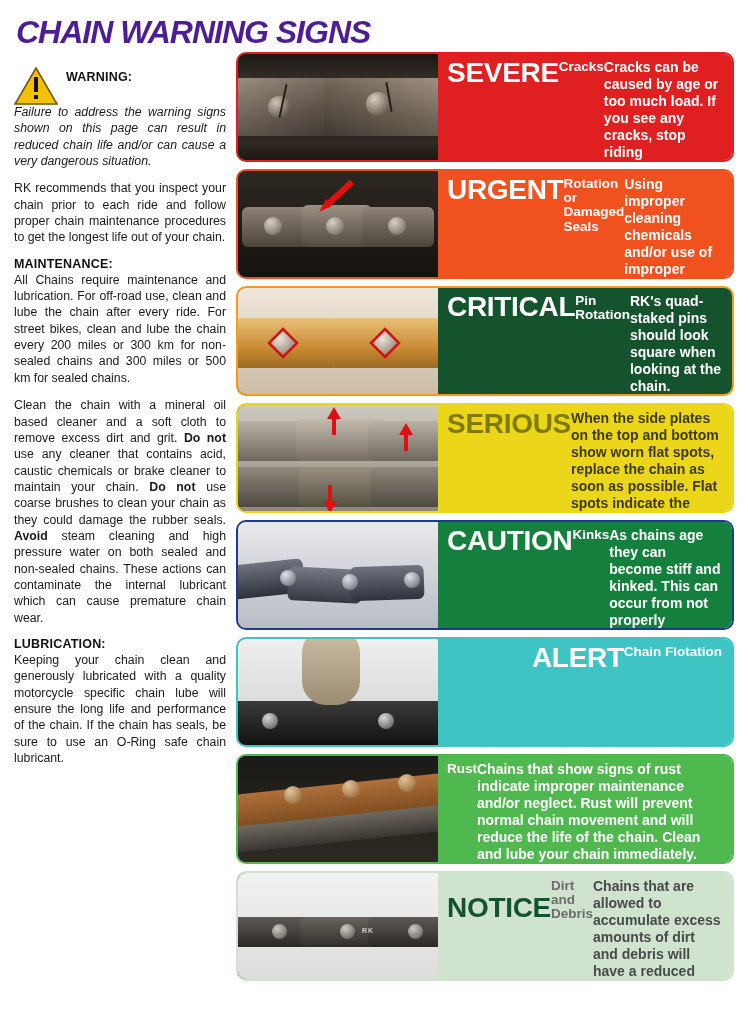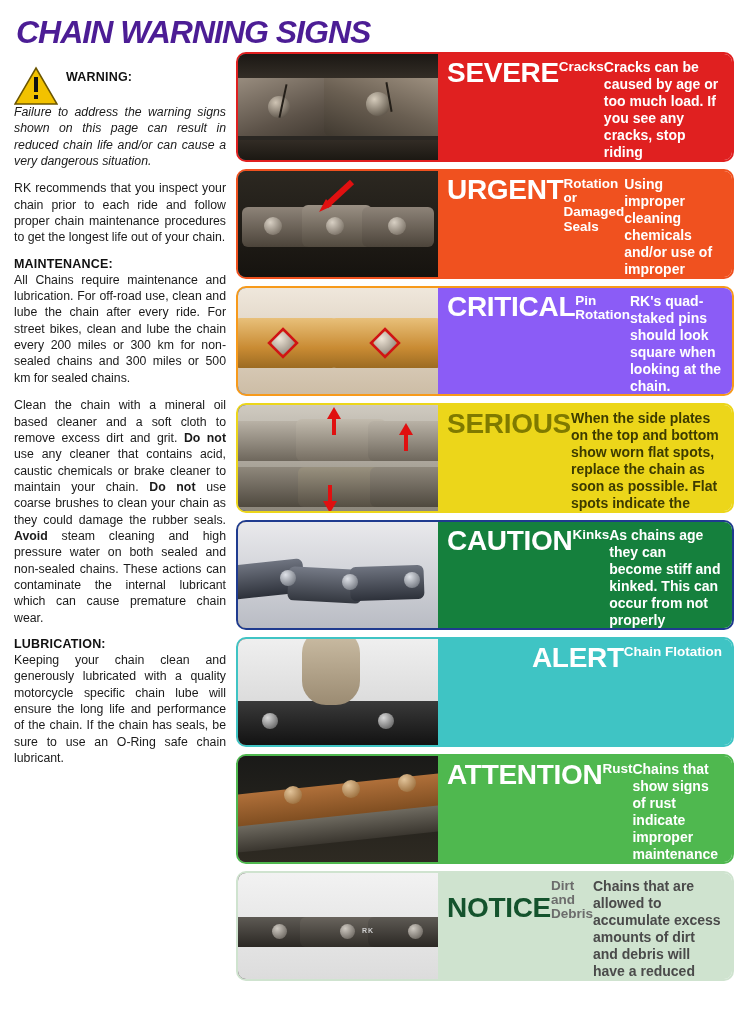--- a/index.html
+++ b/index.html
@@ -140,21 +140,21 @@
     font-weight: bold;
     line-height: 1.22;
   }
 
   
   .c-severe    { border-color:#e02020; }
   .c-severe .text    { background:#e02020; }
   .c-urgent    { border-color:#f0511f; }
   .c-urgent .text    { background:#f0511f; }
   .c-critical  { border-color:#f79a1b; }
-  .c-critical .text  { background:#8b5cf6; }
+  .c-critical .text  { background:#14532d; }
   .c-serious   { border-color:#ecd61a; }
   .c-serious .text   { background:#ecd61a; }
   .c-serious h2 { color:#7f7a00; }
   .c-serious h3, .c-serious p { color:#3d3b00; }
   .c-caution   { border-color:#1f3b8f; }
   .c-caution .text   { background:#15803d; }
   .c-alert     { border-color:#3fc4c4; }
   .c-alert .text     { background:#3fc4c4; }
   .c-attention { border-color:#4fb84f; }
   .c-attention .text { background:#4fb84f; }
@@ -360,21 +360,20 @@
         <div class="photo">
           <div class="chain" style="background:linear-gradient(#1a1a18,#2e2a22);">
             <div class="plate" style="left:-10px;top:28px;width:220px;height:36px;background:linear-gradient(180deg,#b0703a,#7a4a1e);transform:rotate(-6deg);"></div>
             <div class="plate" style="left:-10px;top:60px;width:220px;height:26px;background:linear-gradient(180deg,#6e6a60,#3a362f);transform:rotate(-6deg);"></div>
             <div class="pin" style="left:46px;top:30px;width:18px;height:18px;background:radial-gradient(circle at 35% 30%,#e2c49a,#8a5a27);"></div>
             <div class="pin" style="left:104px;top:24px;width:18px;height:18px;background:radial-gradient(circle at 35% 30%,#e2c49a,#8a5a27);"></div>
             <div class="pin" style="left:160px;top:18px;width:18px;height:18px;background:radial-gradient(circle at 35% 30%,#e2c49a,#8a5a27);"></div>
           </div>
         </div>
         <div class="text">
-          <h2>ATTENTION</h2>
           <h3>Rust</h3>
           <p>Chains that show signs of rust indicate improper maintenance and/or neglect. Rust will prevent normal chain movement and will reduce the life of the chain. Clean and lube your chain immediately.</p>
         </div>
       </div>
 
       <div class="card c-notice">
         <div class="photo">
           <div class="chain" style="background:linear-gradient(#f2f2f2,#dcdcdc);">
             <div class="plate" style="left:-6px;top:44px;width:80px;height:30px;background:linear-gradient(180deg,#5e5a54,#2b2824);"></div>
             <div class="plate" style="left:62px;top:44px;width:80px;height:30px;background:linear-gradient(180deg,#69645d,#312e29);"></div>

